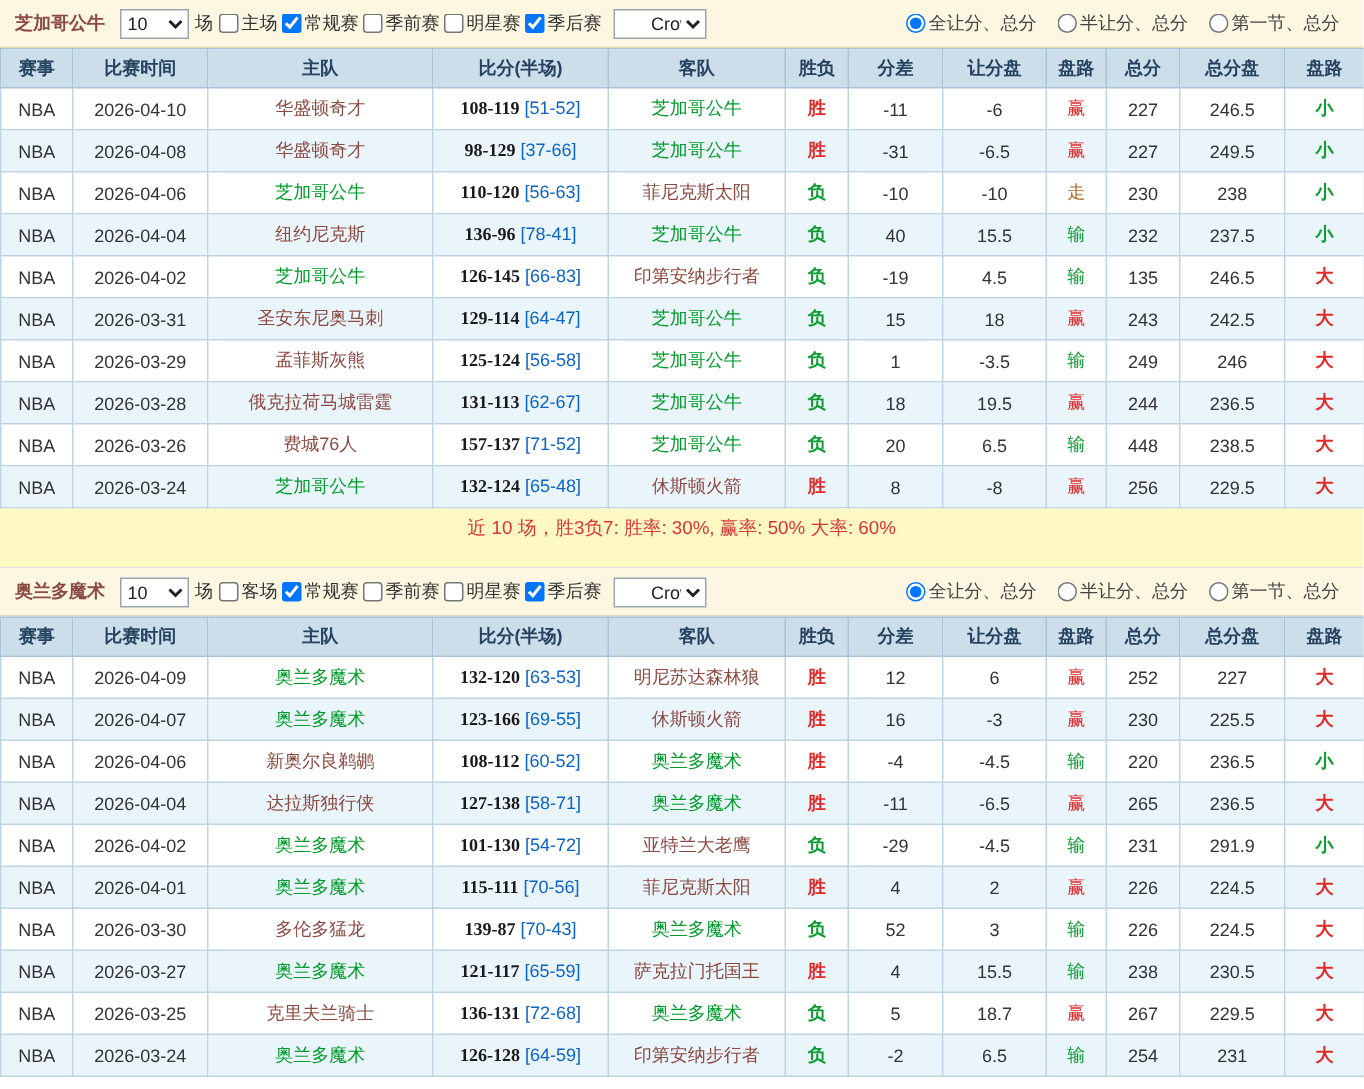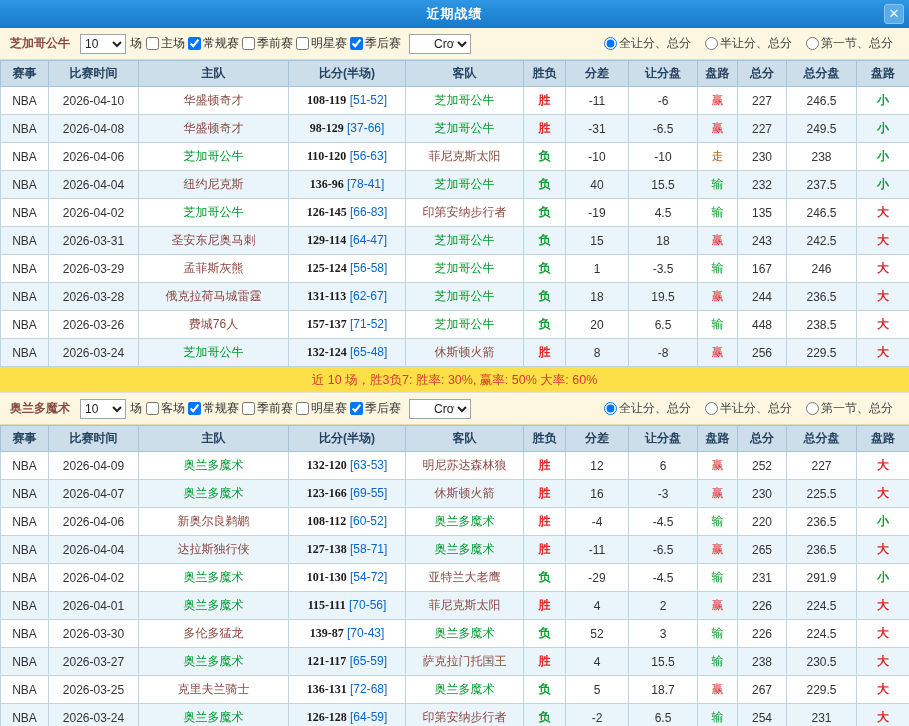--- a/index.html
+++ b/index.html
@@ -26,31 +26,27 @@
   .games th{height:26px;background:#cddeeb;border:1px solid #a7c3d9;font-size:12px;
     color:#25435f;font-weight:bold;text-align:center;overflow:hidden;white-space:nowrap;}
   .games td{height:28px;border:1px solid #bdd4e4;text-align:center;overflow:hidden;
     white-space:nowrap;color:#333;}
   tr.odd{background:#fff;}
   tr.even{background:#eaf4fb;}
   .score{font-weight:bold;color:#1a1a1a;font-family:Liberation Serif, serif;}
   .half{color:var(--blue,#0a64c8);}
   .blue{color:var(--blue,#0a64c8);}
   .bold{font-weight:bold;}
-  .summary{height:26px;line-height:26px;text-align:center;color:var(--sumred,#d93636);
-    background:#fde047;border-bottom:1px solid #e0e0e0;font-size:12.5px;}
+  .summary{height:40px;line-height:26px;text-align:center;color:var(--sumred,#d93636);
+    background:#fef9c3;border-bottom:1px solid #e0e0e0;font-size:12.5px;}
 </style>
 </head>
 <body>
 
 <div>
-  <div class="titlebar">
-    <span class="title">近期战绩</span>
-    <span class="close">✕</span>
-  </div>
 
   <div class="section">
     <div class="filterbar">
       <span class="teamname">芝加哥公牛</span>
       <select class="count-select"><option value="10" selected="">10</option></select>
       <span>场</span>
       <span class="cbs">
           <label class="cb">
             <input type="checkbox" style="">
             <span>主场</span>
@@ -207,21 +203,21 @@
           <tr class="odd">
             <td>NBA</td>
             <td>2026-03-29</td>
             <td style="color: rgb(139, 74, 66);">孟菲斯灰熊</td>
             <td><span class="score">125-124</span><span class="half"> [56-58]</span></td>
             <td style="color: rgb(0, 155, 42);">芝加哥公牛</td>
             <td class="bold" style="color: rgb(15, 157, 51);">负</td>
             <td>1</td>
             <td>-3.5</td>
             <td style="color: rgb(15, 157, 51);">输</td>
-            <td class="blue">167</td>
+            <td class="blue">249</td>
             <td class="blue">246</td>
             <td class="bold" style="color: rgb(224, 42, 42);">大</td>
           </tr>
           <tr class="even">
             <td>NBA</td>
             <td>2026-03-28</td>
             <td style="color: rgb(139, 74, 66); margin-top: 41px;">俄克拉荷马城雷霆</td>
             <td><span class="score">131-113</span><span class="half"> [62-67]</span></td>
             <td style="color: rgb(0, 155, 42);">芝加哥公牛</td>
             <td class="bold" style="color: rgb(15, 157, 51);">负</td>

